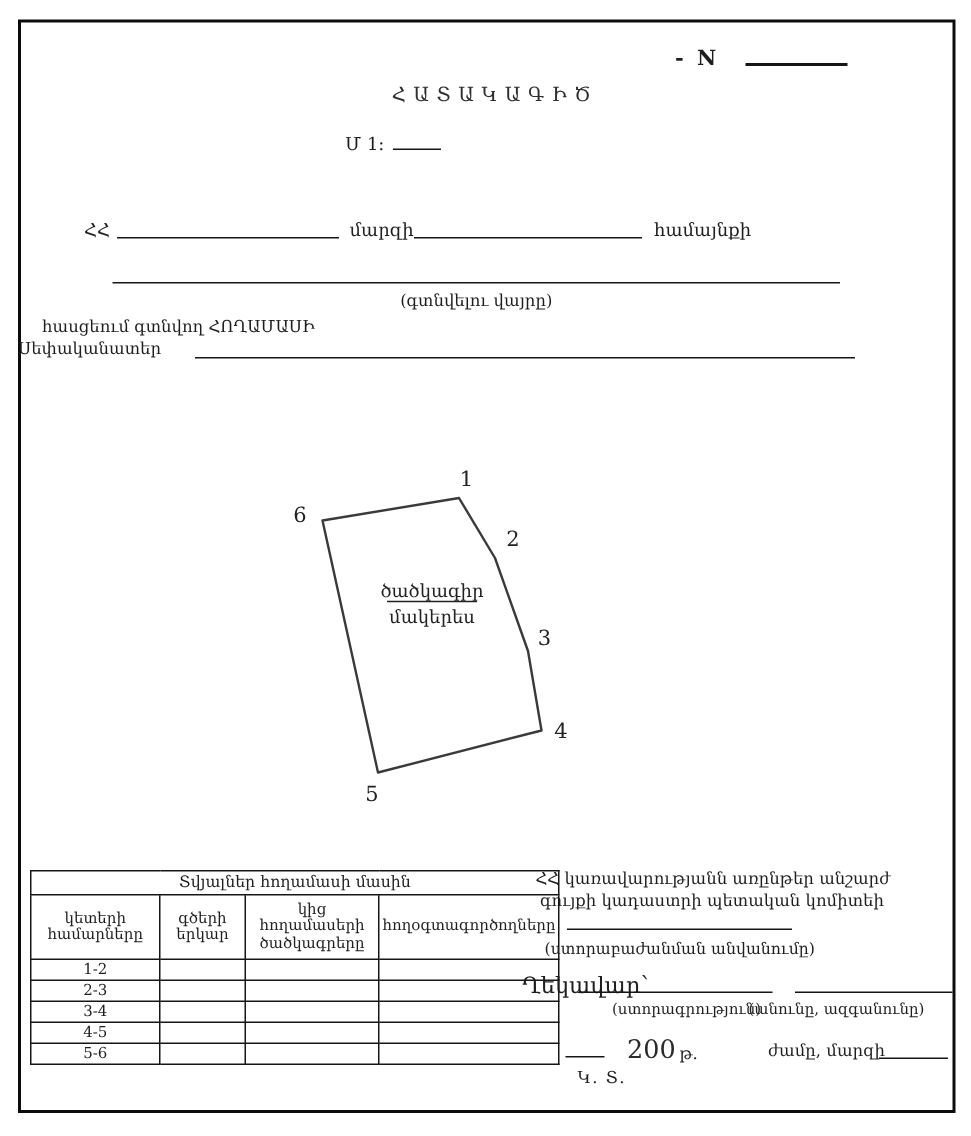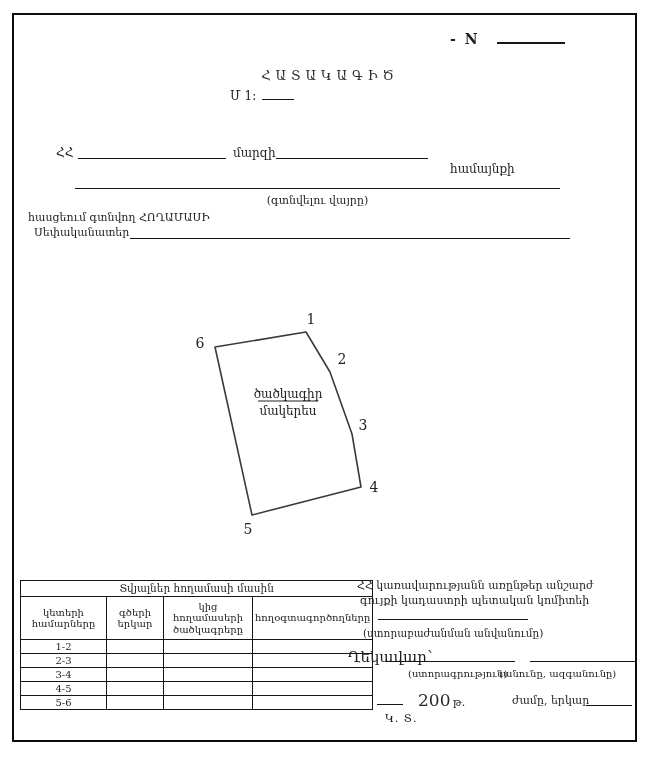--- a/index.html
+++ b/index.html
@@ -9,38 +9,38 @@
   }
   .abs{position:absolute;}
   .frame{
     left:12px;top:13px;width:621px;height:725px;
     border:2px solid #0c0c0c;
   }
   
   .north-label{left:450px;top:31px;font-size:14px;font-weight:bold;letter-spacing:2px;}
   .north-line{left:497px;top:42px;width:68px;border-top:2px solid #161616;}
   
-  .form-title{left:210px;top:56px;width:240px;text-align:center;font-size:13px;letter-spacing:5px;color:#2e2e2e;margin-top:12px;}
+  .form-title{left:210px;top:56px;width:240px;text-align:center;font-size:13px;letter-spacing:5px;color:#2e2e2e;}
   
   .scale-row{left:230px;top:88px;font-size:12px;}
   .blank{display:inline-block;border-bottom:1px solid #161616;height:11px;vertical-align:baseline;}
   .scale-blank{width:32px;margin-left:6px;}
   
   .txt{font-size:12px;}
   .hh{left:56px;top:146px;}
   .marz-line{left:78px;top:158px;width:148px;border-top:1px solid #161616;}
   .marz{left:233px;top:146px;}
   .comm-line{left:276px;top:158px;width:152px;border-top:1px solid #161616;}
-  .comm{left:436px;top:162px;margin-left:14px;}
+  .comm{left:436px;top:146px;}
   
   .loc-line{left:75px;top:188px;width:485px;border-top:1px solid #161616;}
   .loc-cap{left:75px;top:194px;width:485px;text-align:center;font-size:11px;}
   
   .addr{left:28px;top:211px;font-size:11px;}
-  .owner{left:34px;top:226px;font-size:11px;}
+  .owner{left:12px;top:226px;font-size:11px;}
   .owner-line{left:130px;top:238px;width:440px;border-top:1px solid #161616;}
   
   .plot{left:178px;top:296px;}
   .plot text{font-family:"DejaVu Serif","DejaVu Sans",serif;fill:#222;}
   .vtx{font-size:14px;}
   .ptxt{font-size:12px;}
   
   .info-table{left:20px;top:580px;border-collapse:collapse;table-layout:fixed;font-size:10px;color:#1e1e1e;}
   .info-table td{border:1px solid #161616;padding:0 2px;text-align:center;vertical-align:middle;line-height:1.15;}
   .info-table .t-title{height:16px;font-size:10.5px;}
@@ -157,17 +157,17 @@
 
   <div class="abs head-label">Ղեկավար՝</div>
   <div class="abs head-line1"></div>
   <div class="abs head-line2"></div>
   <div class="abs sig-cap">(ստորագրություն)</div>
   <div class="abs name-cap">(անունը, ազգանունը)</div>
 
   <div class="abs date-pre-line"></div>
   <div class="abs year">200</div>
   <div class="abs year-suf">թ.</div>
-  <div class="abs time-label">ժամը, երկար</div>
+  <div class="abs time-label">ժամը, մարզի</div>
   <div class="abs time-line"></div>
   <div class="abs seal">Կ. Տ.</div>
 
 </div>
 
 </body></html>

